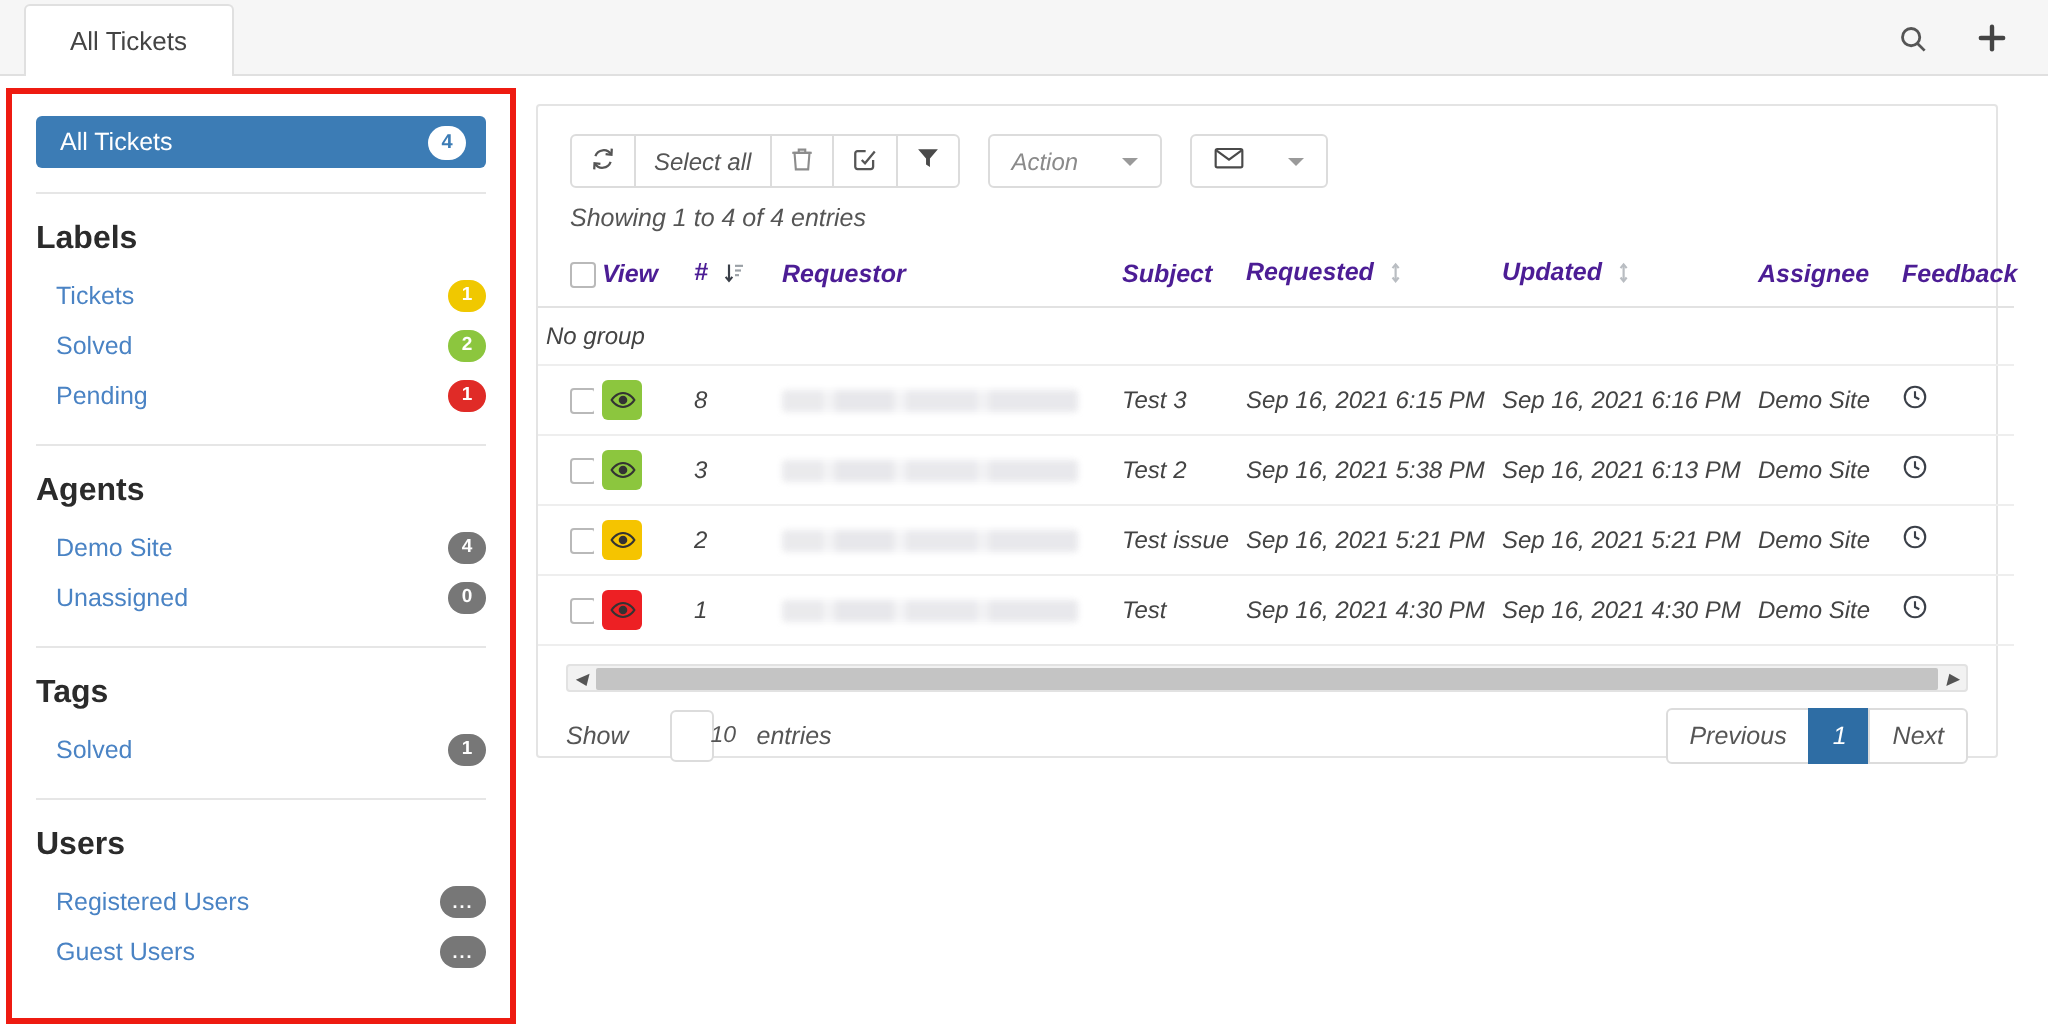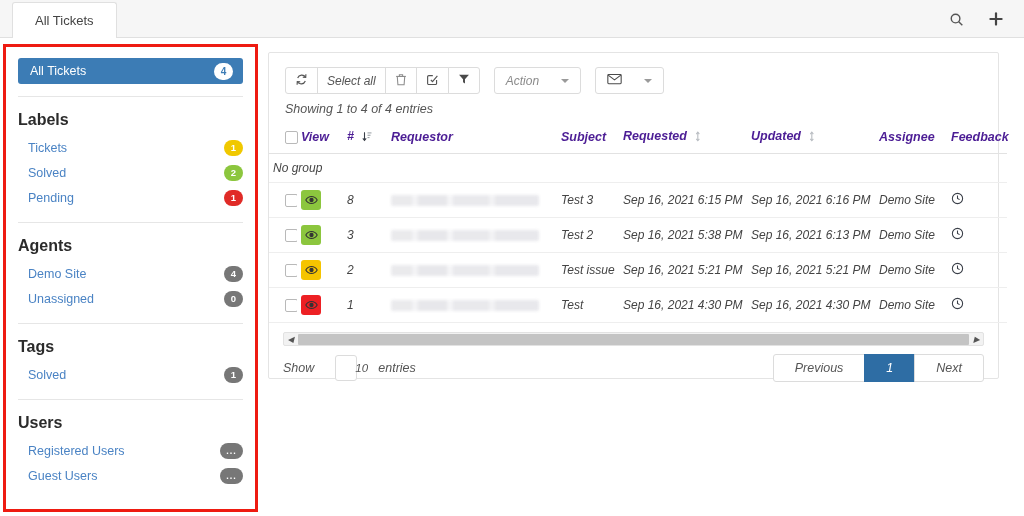--- a/index.html
+++ b/index.html
@@ -136,21 +136,21 @@
   .hs-thumb { flex: 1; height: 11px; background: #c4c4c4; border-radius: 1px; margin: 0 1px; }
   .footer { display: flex; align-items: center; padding: 8px 14px 0 14px; }
   .show-left { display: flex; align-items: center; gap: 21px; font-size: 12.5px; color: #555; }
   .show-input {
     width: 22px; height: 26px; border: 1px solid #dcdcdc; border-radius: 3px;
     background: #fff; font-size: 11.5px; color: #555;
     display: flex; align-items: center; padding-left: 19px;
   }
   .pager { margin-left: auto; display: flex; }
   .pg {
-    height: 28px; padding: 0 21px; border: 1px solid #dcdcdc; margin-left: -1px;
+    height: 28px; padding: 0 11px; border: 1px solid #dcdcdc; margin-left: -1px;
     background: #fff; color: #555; font-size: 12.5px;
     display: flex; align-items: center; justify-content: center;
   }
   .pg:first-child { border-top-left-radius: 3px; border-bottom-left-radius: 3px; }
   .pg:last-child { border-top-right-radius: 3px; border-bottom-right-radius: 3px; }
   .pg.active { background: #2e6da4; border-color: #2e6da4; color: #fff; }
 </style>
 </head>
 <body>
 

